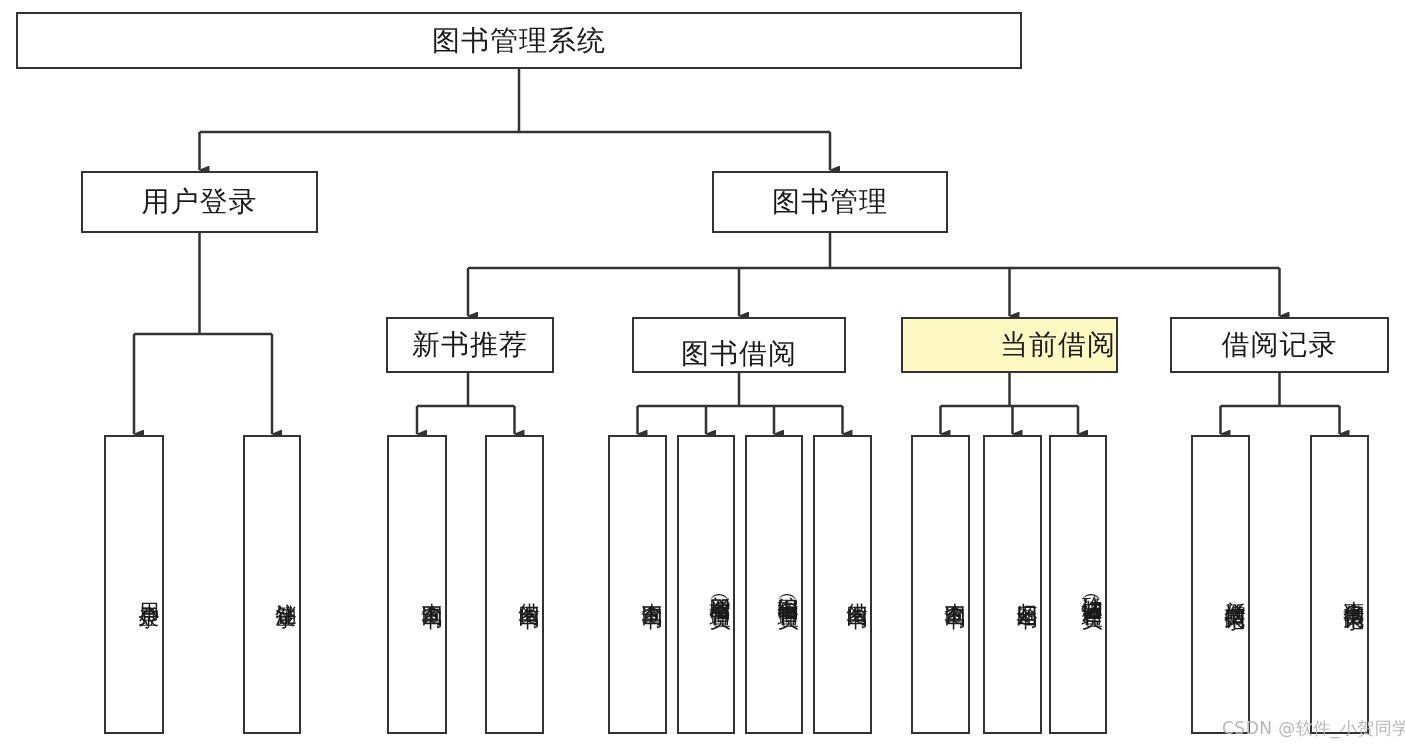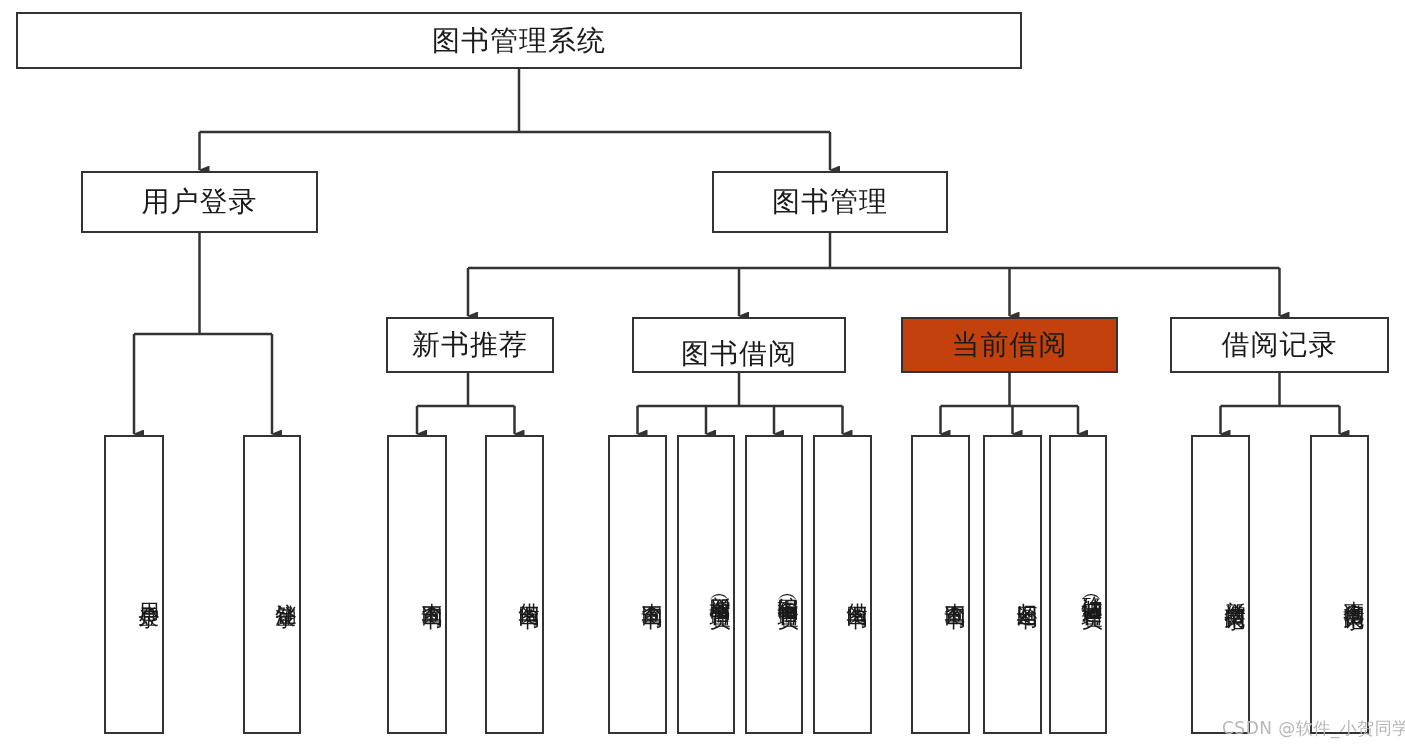--- a/index.html
+++ b/index.html
@@ -123,21 +123,21 @@
       </div>
       <div class="node horizontal" style="left: 712px; top: 171px; width: 236px; height: 62px; border-color: rgb(51, 51, 51); background: rgb(255, 255, 255); color: rgb(26, 26, 26);">
         <span class="node-label">图书管理</span>
       </div>
       <div class="node horizontal" style="left: 362px; top: 317px; width: 168px; height: 56px; border-color: rgb(51, 51, 51); background: rgb(255, 255, 255); color: rgb(26, 26, 26); margin-left: 24px;">
         <span class="node-label">新书推荐</span>
       </div>
       <div class="node horizontal" style="left: 632px; top: 317px; width: 214px; height: 56px; border-color: rgb(51, 51, 51); background: rgb(255, 255, 255); color: rgb(26, 26, 26); align-items: flex-end;">
         <span class="node-label">图书借阅</span>
       </div>
-      <div class="node horizontal" style="left: 901px; top: 317px; width: 217px; height: 56px; border-color: rgb(51, 51, 51); background: #c2410c; color: rgb(26, 26, 26);">
+      <div class="node horizontal" style="left: 901px; top: 317px; width: 217px; height: 56px; border-color: rgb(51, 51, 51); background: #fef9c3; color: rgb(26, 26, 26); justify-content: flex-end;">
         <span class="node-label">当前借阅</span>
       </div>
       <div class="node horizontal" style="left: 1170px; top: 317px; width: 219px; height: 56px; border-color: rgb(51, 51, 51); background: rgb(255, 255, 255); color: rgb(26, 26, 26);">
         <span class="node-label">借阅记录</span>
       </div>
       <div class="node vertical" style="left: 104px; top: 435px; width: 60px; height: 299px; border-color: rgb(51, 51, 51); background: rgb(255, 255, 255); color: rgb(26, 26, 26);">
         <span class="node-label">用户登录</span>
       </div>
       <div class="node vertical" style="left: 243px; top: 435px; width: 58px; height: 299px; border-color: rgb(51, 51, 51); background: rgb(255, 255, 255); color: rgb(26, 26, 26);">
         <span class="node-label">注销登录</span>

